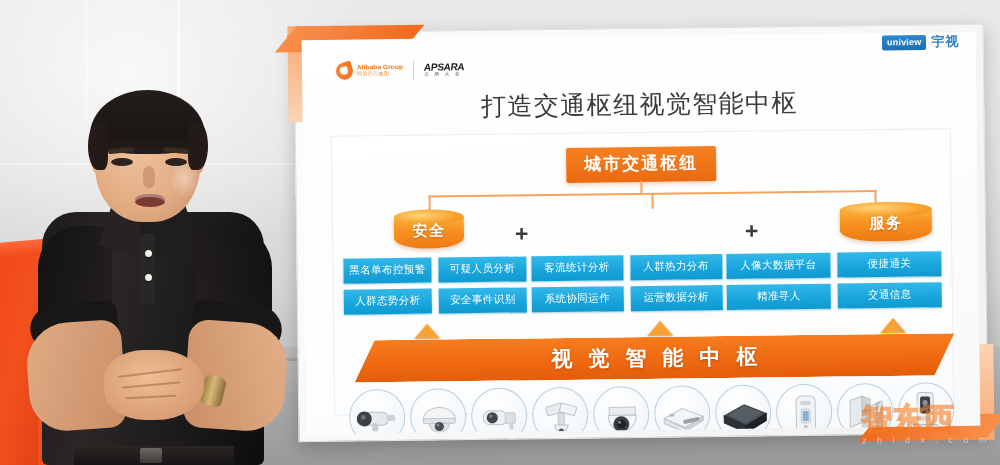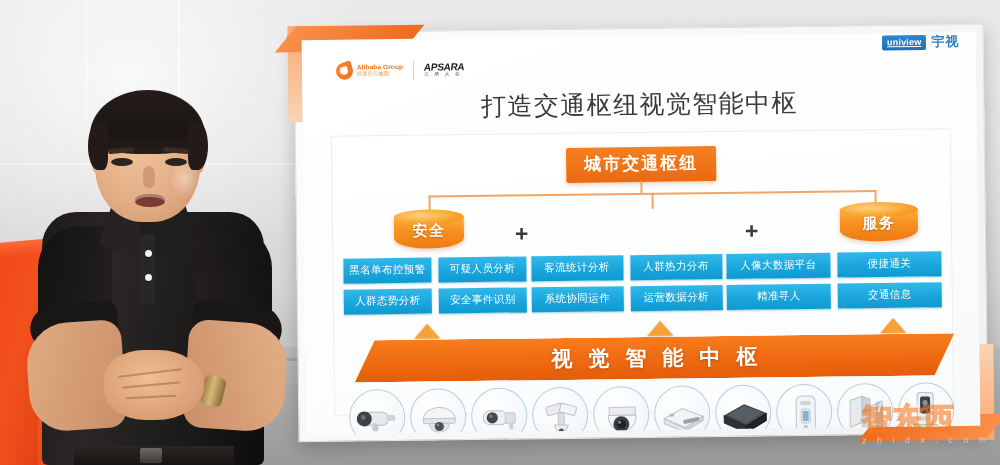--- a/index.html
+++ b/index.html
@@ -255,21 +255,21 @@
   .apsara-cn { font-size:4.6px; color:#555; letter-spacing:2.2px; white-space:nowrap; }
 
   
   .uniview {
     position:absolute; left:882px; top:33px; display:flex; align-items:center; gap:5px;
     transform:rotate(-0.6deg);
   }
   .uv-badge {
     background:linear-gradient(180deg,#2f87cf,#1e6fb4);
     color:#fff; font-size:9px; font-weight:bold; letter-spacing:.2px;
-    padding:2px 5px 3px; border-radius:2px;text-decoration:underline;
+    padding:2px 5px 3px; border-radius:2px;
   }
   .uv-cn { color:#2f7fc4; font-size:13px; font-weight:bold; letter-spacing:1px;
     text-shadow:0 1px 1px rgba(255,255,255,.7); }
 
   
   .slide-title {
     position:absolute; left:0; right:0; top:52px; text-align:center;
     font-size:25px; color:#3b3b3b; letter-spacing:1.4px; font-weight:400;
   }
 
@@ -316,21 +316,21 @@
   }
   .cyl-label {
     position:absolute; left:0; top:12px; width:70px; text-align:center;
     color:#fff; font-size:15px; font-weight:bold; letter-spacing:1.5px;
     text-shadow:0 1px 2px rgba(150,70,10,.55);
   }
   .cyl-1 { left:61px;  top:2px; }
   .cyl-2 { left:284px; top:0px; width:82px; }
   .cyl-2 .cyl-body, .cyl-2 .cyl-top, .cyl-2 .cyl-label { width:82px; }
   .cyl-3 { left:507px; top:0px; width:78px; }
-  .cyl-3 .cyl-body, .cyl-3 .cyl-top, .cyl-3 .cyl-label { width:78px; }
+  .cyl-3 .cyl-body, .cyl-3 .cyl-top, .cyl-3 .cyl-label { width:92px; }
 
   .plus {
     position:absolute; top:14px; font-size:23px; color:#3a3a3a; font-weight:bold;
   }
   .plus-1 { left:182px; }
   .plus-2 { left:412px; }
 
   
   .groups {
     position:absolute; left:10px; right:10px; top:122px; height:62px;

